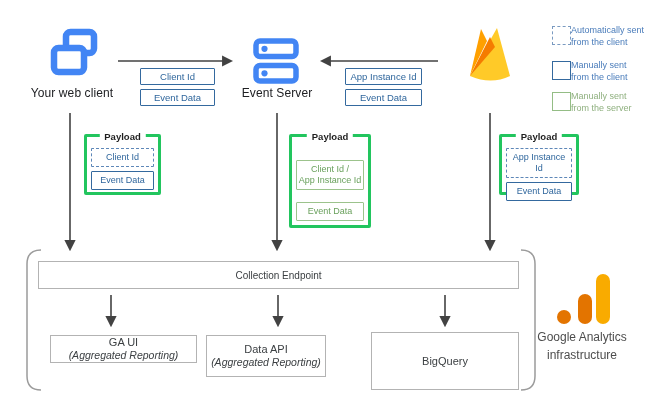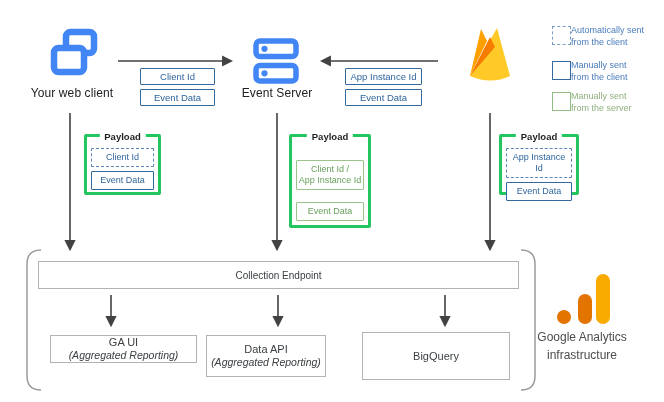--- a/index.html
+++ b/index.html
@@ -166,21 +166,21 @@
   <div class="epbox">Collection Endpoint</div>
 
   <div class="outbox" style="left:50px;top:335px;width:147px;height:28px">
     <div class="out-title">GA UI</div>
     <div class="out-sub">(Aggregated Reporting)</div>
   </div>
   <div class="outbox" style="left:206px;top:335px;width:120px;height:42px">
     <div class="out-title">Data API</div>
     <div class="out-sub">(Aggregated Reporting)</div>
   </div>
-  <div class="outbox" style="left:362px;top:332px;width:148px;height:48px">
+  <div class="outbox" style="left:371px;top:332px;width:148px;height:58px">
     <div class="out-title">BigQuery</div>
   </div>
 
   <svg class="abs" style="left:552px;top:270px" width="60" height="56" viewBox="0 0 60 56">
     <circle cx="12" cy="47" r="7" fill="#E37400"></circle>
     <rect x="26" y="24" width="14" height="30" rx="7" fill="#E37400"></rect>
     <rect x="44" y="4" width="14" height="50" rx="7" fill="#F9AB00"></rect>
   </svg>
   <div class="brand-text">Google Analytics
 infrastructure</div>

